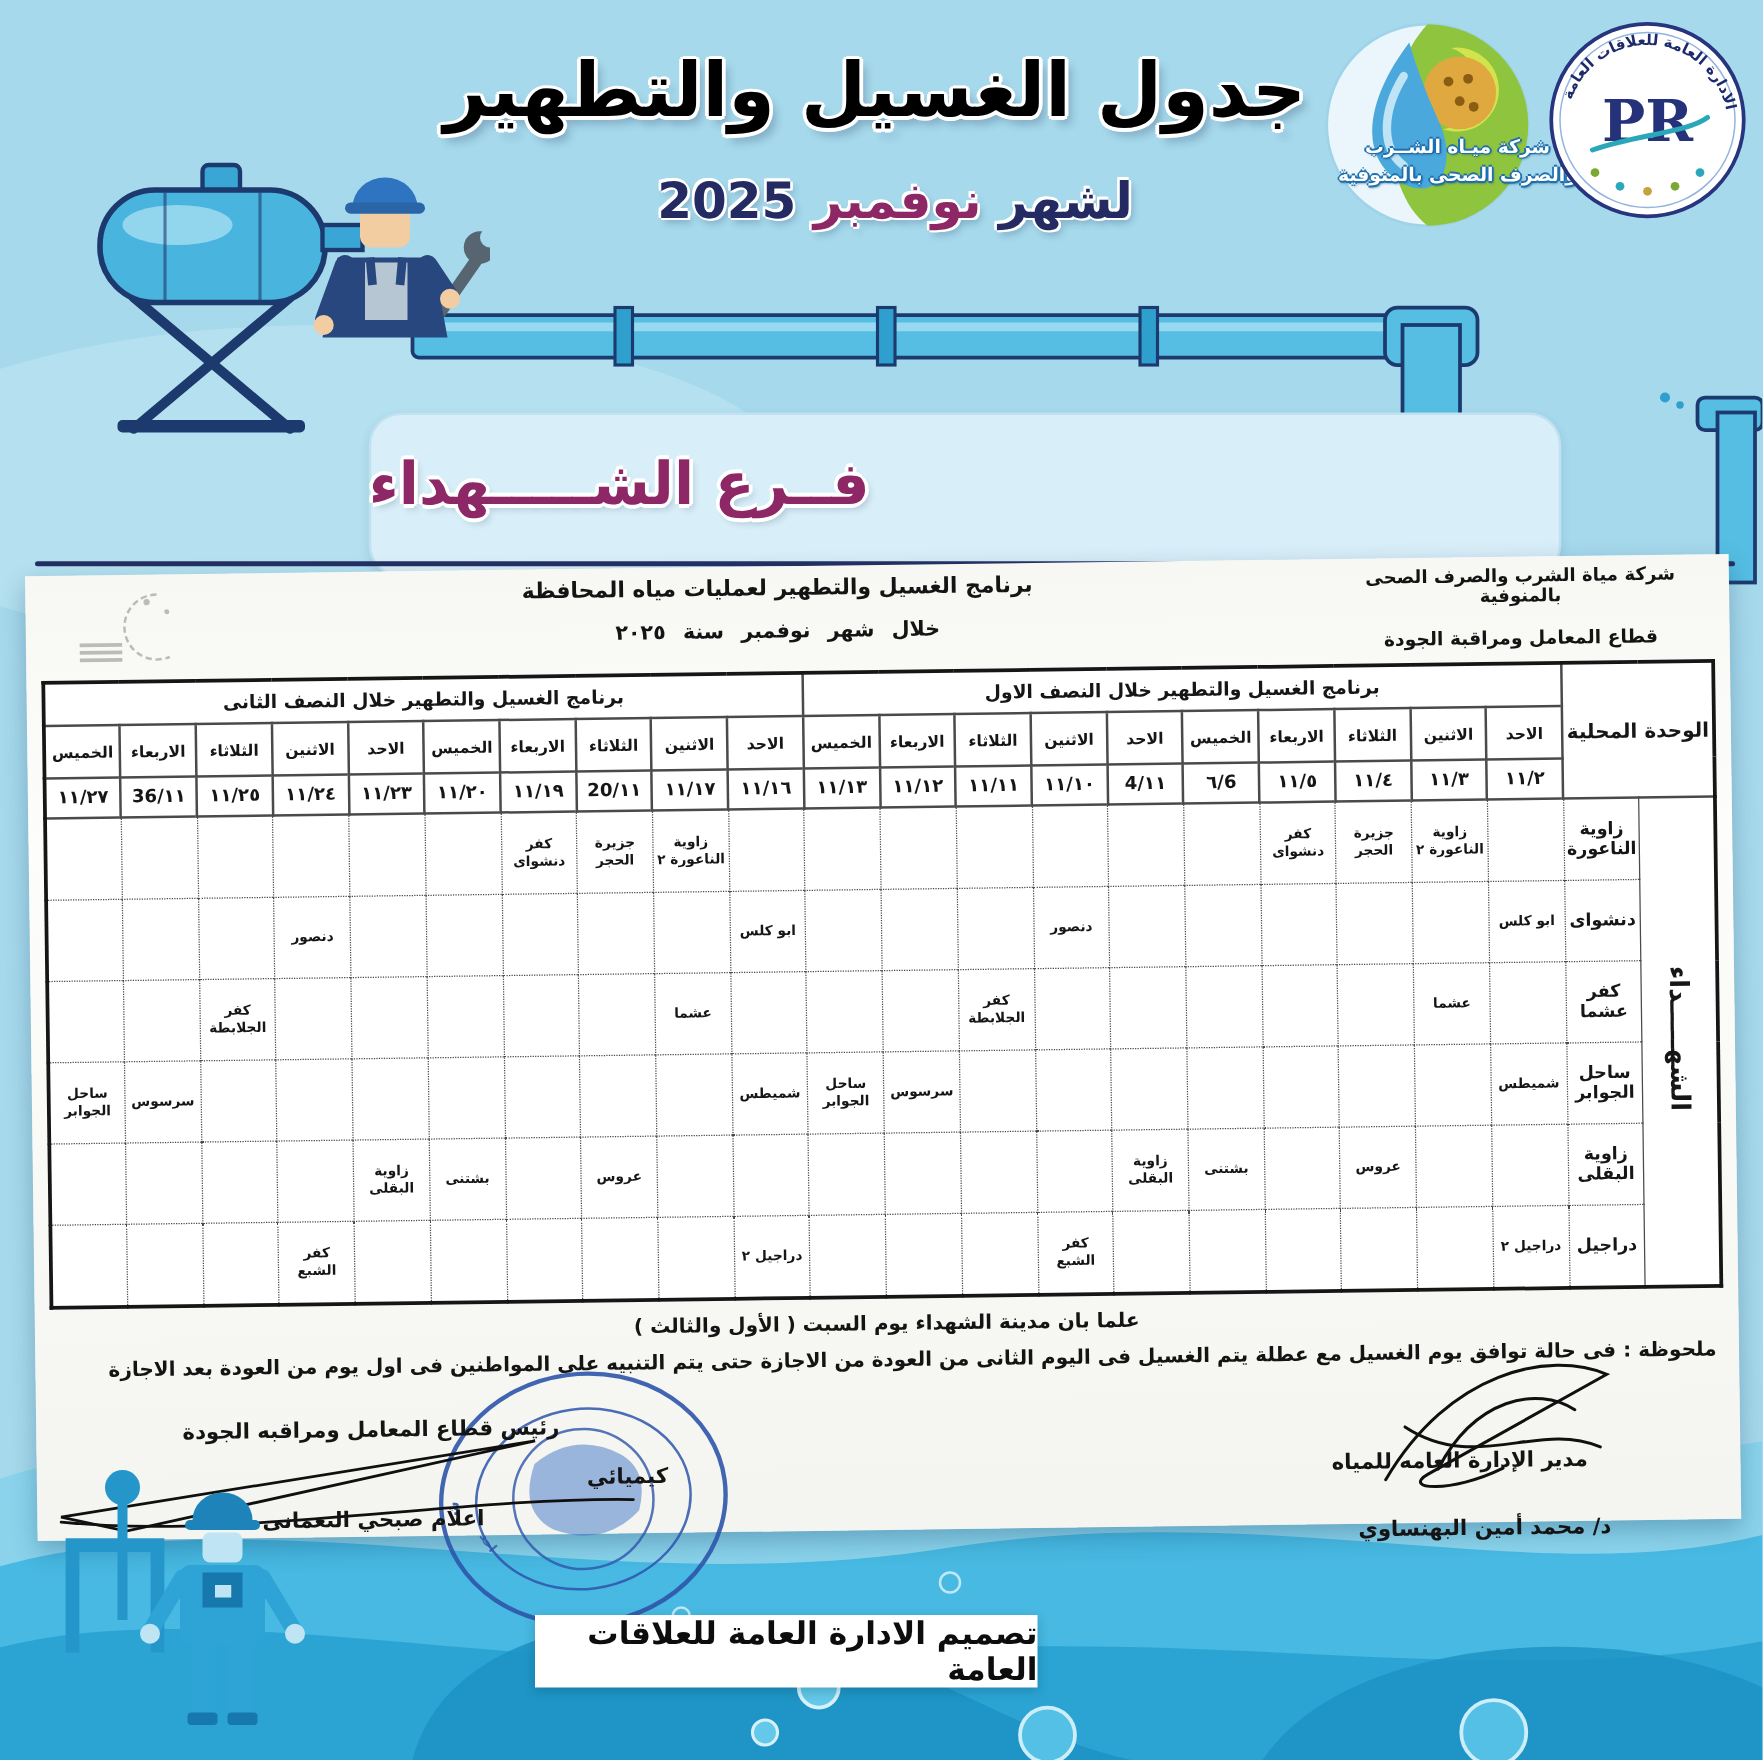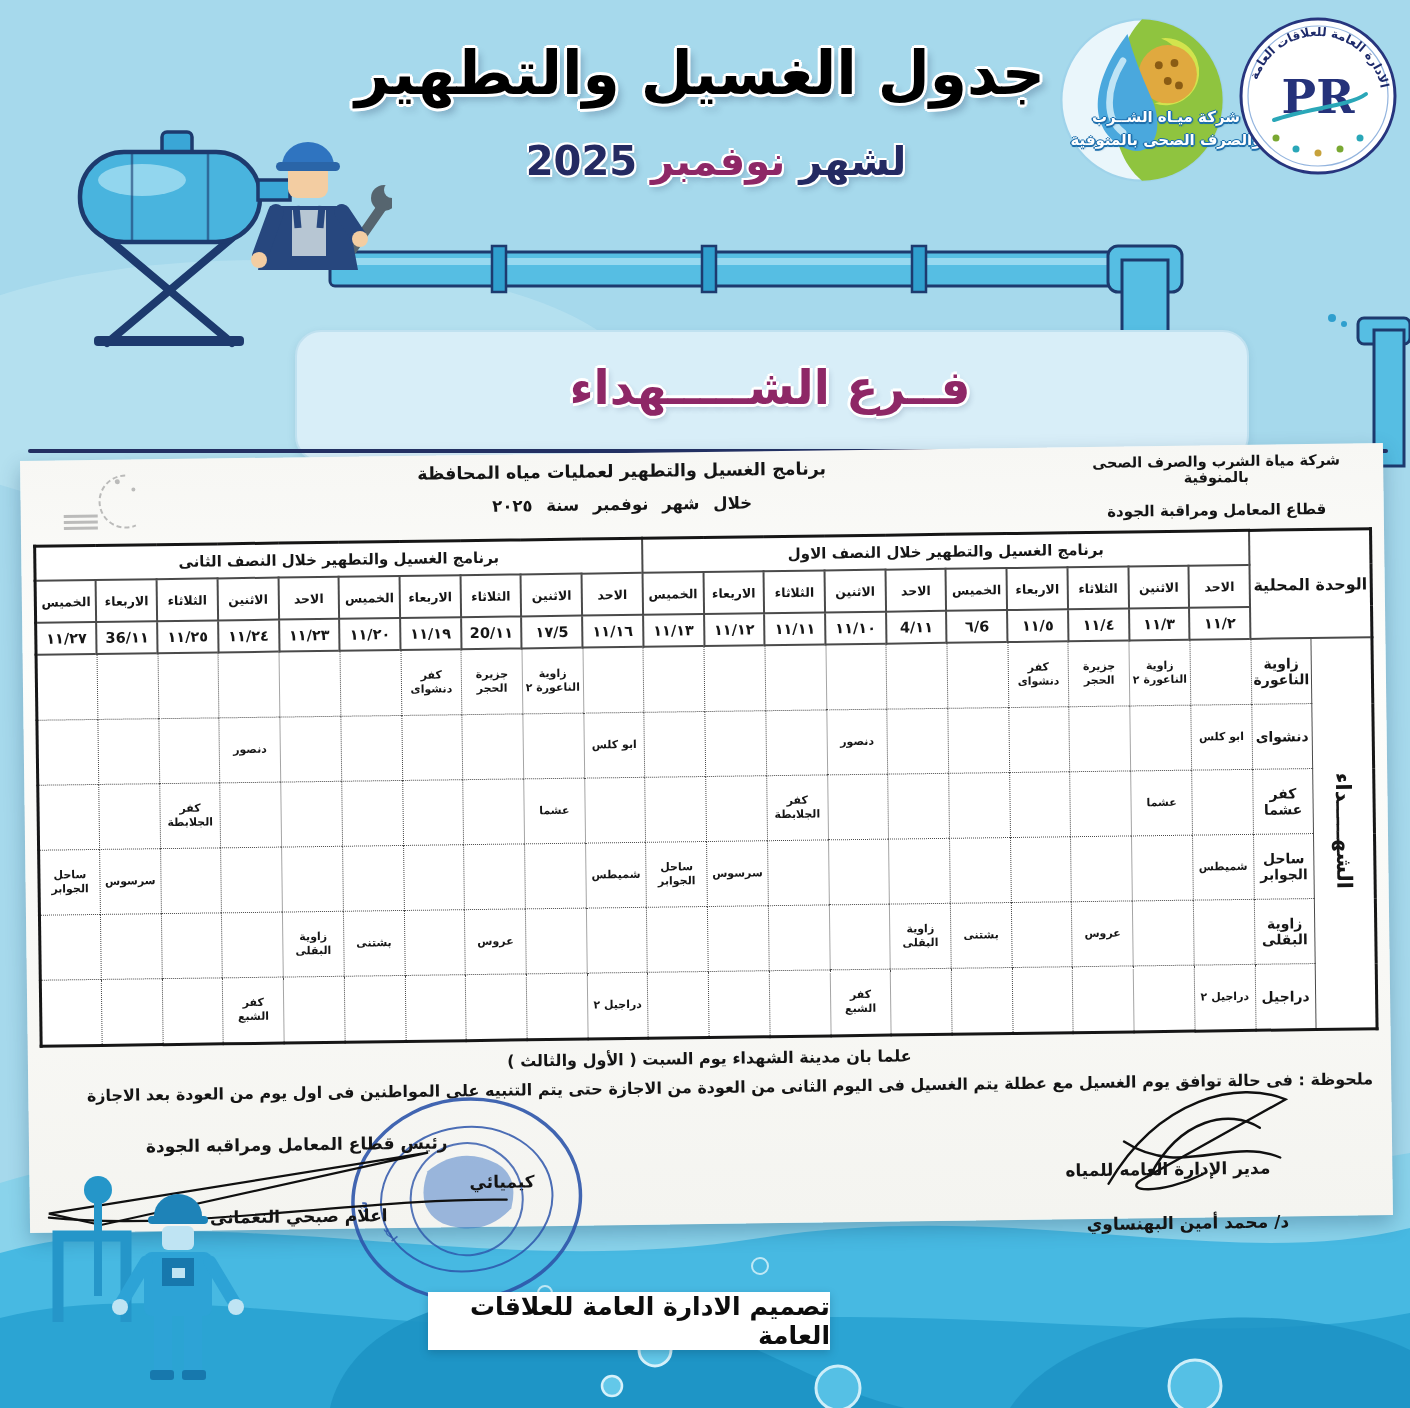--- a/index.html
+++ b/index.html
@@ -28,21 +28,21 @@
   #company-logo{left:1058px;top:16px;width:168px;height:168px;}
   #company-logo-text{left:1022px;top:106px;width:200px;text-align:center;direction:rtl;
     font-size:15px;font-weight:900;color:#fff;line-height:1.55;
     text-shadow:-1.5px 0 #1d6fae,1.5px 0 #1d6fae,0 -1.5px #1d6fae,0 1.5px #1d6fae,
       1px 1px 2px #14537f;margin-left:44px;}
   #pr-logo{left:1238px;top:16px;width:160px;height:160px;}
 
   
   #branch-panel{left:295px;top:330px;width:950px;height:128px;background:#d8eef8;
     border:2px solid #c0e1f0;border-radius:26px;box-shadow:0 3px 8px rgba(30,80,120,.12);}
-  #branch-title{left:295px;top:360px;width:950px;text-align:center;
+  #branch-title{left:295px;top:360px;width:950px;text-align:left;
     font-size:47px;font-weight:900;color:#8e2766;
     text-shadow:-3px 0 #fff,3px 0 #fff,0 -3px #fff,0 3px #fff,
       -2px -2px #fff,2px 2px #fff,3px 4px 6px rgba(20,40,80,.2);}
   #panel-underline{left:28px;top:449px;width:1360px;height:4px;background:#243063;border-radius:2px;}
 
   
   #paper{left:25px;top:452px;width:1363px;height:772px;
     background:linear-gradient(180deg,#f7f7f4,#fdfdfb 28%,#f4f4f0);
     transform:rotate(-0.75deg);box-shadow:0 8px 20px rgba(15,60,95,.3);
     padding:8px 12px;box-sizing:border-box;direction:rtl;color:#141414;}
@@ -257,21 +257,21 @@
           <th class="date">١١/٣</th>
           <th class="date">١١/٤</th>
           <th class="date">١١/٥</th>
           <th class="date">6/٦</th>
           <th class="date">١١/4</th>
           <th class="date">١١/١٠</th>
           <th class="date">١١/١١</th>
           <th class="date">١١/١٢</th>
           <th class="date">١١/١٣</th>
           <th class="date">١١/١٦</th>
-          <th class="date">5/١٧</th>
+          <th class="date">١١/١٧</th>
           <th class="date">١١/20</th>
           <th class="date">١١/١٩</th>
           <th class="date">١١/٢٠</th>
           <th class="date">١١/٢٣</th>
           <th class="date">١١/٢٤</th>
           <th class="date">١١/٢٥</th>
           <th class="date">١١/36</th>
           <th class="date">١١/٢٧</th>
         </tr>
         <tr>

